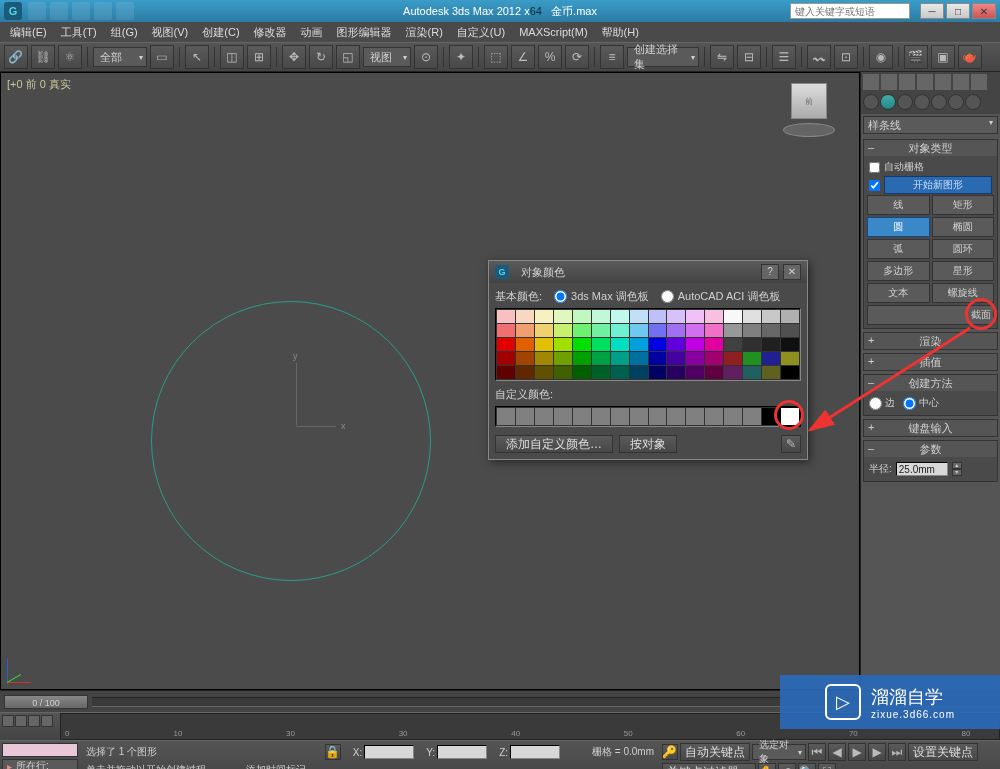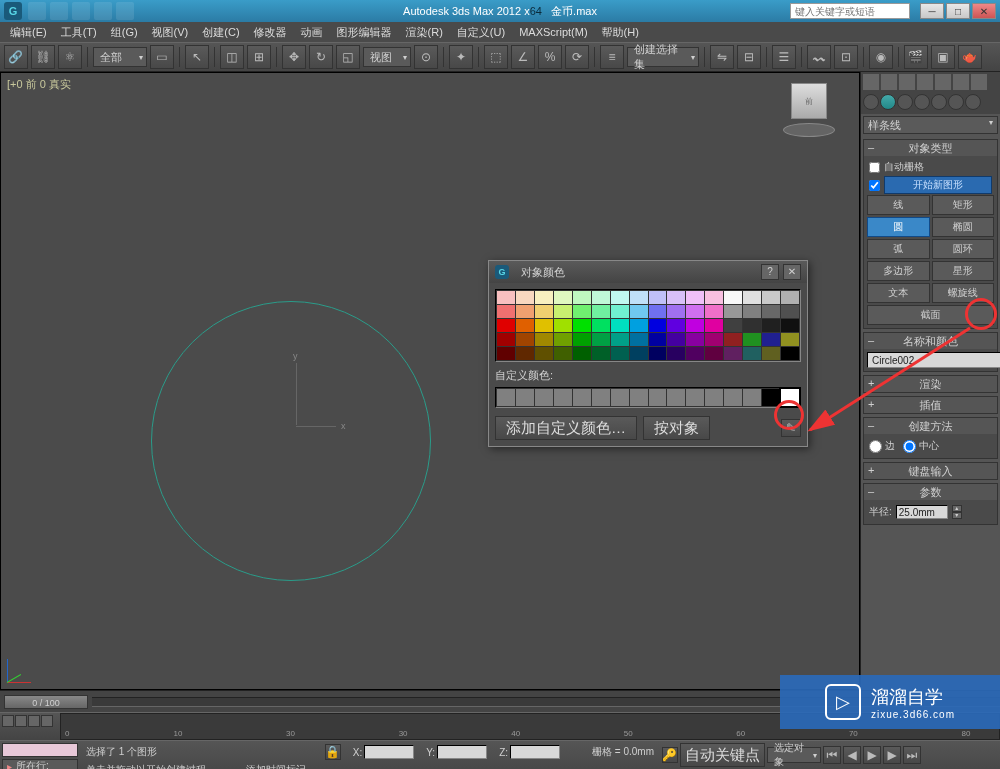--- a/index.html
+++ b/index.html
@@ -60,21 +60,21 @@
 .rollout-header.plus::before { content: "+"; }
 .rollout-body { padding: 3px; }
 
 .chk-row { display: flex; align-items: center; gap: 4px; font-size: 10px; padding: 1px 2px; }
 .chk-row input { width: 11px; height: 11px; }
 .chk-row .btn-inline { flex: 1; background: #2a6ab0; border: 1px solid #113a6a; text-align: center; font-size: 10px; padding: 1px; color: #c8e0ff; }
 
 .obj-grid { display: grid; grid-template-columns: 1fr 1fr; gap: 2px; }
 .obj-btn { background: #5a5a5a; border: 1px solid #333; text-align: center; font-size: 10px; padding: 2px; cursor: pointer; }
 .obj-btn.active { background: #3a88c8; color: #fff; border-color: #114a88; }
-.obj-btn.wide { grid-column: 1 / -1; }
+.obj-btn.wide { grid-column: 1 / -1; text-align: right; }
 
 .name-row { display: flex; gap: 2px; align-items: center; }
 .name-input { flex: 1; height: 16px; background: #d8d8d8; border: 1px inset #333; font-size: 10px; padding: 0 4px; color: #222; }
 
 .radio-row { display: flex; gap: 8px; padding: 2px; font-size: 10px; }
 .radio-row label { display: flex; align-items: center; gap: 3px; }
 
 .spin-row { display: flex; align-items: center; gap: 4px; padding: 2px; font-size: 10px; }
 .spin-input { width: 52px; height: 14px; background: #d8d8d8; border: 1px inset #333; font-size: 10px; padding: 0 2px; color: #222; text-align: left; }
 .spinner { width: 10px; display: flex; flex-direction: column; }
@@ -89,21 +89,21 @@
 .dlg-body { padding: 6px; }
 .dlg-row { display: flex; align-items: center; gap: 12px; font-size: 11px; margin-bottom: 4px; }
 .dlg-row label { display: flex; align-items: center; gap: 4px; }
 
 .swatch-grid { display: grid; grid-template-columns: repeat(16, 1fr); gap: 1px; margin-bottom: 6px; border: 1px inset #333; padding: 1px; background: #333; }
 .swatch-grid div { height: 13px; }
 
 .custom-grid { display: grid; grid-template-columns: repeat(16, 1fr); gap: 1px; margin-bottom: 8px; border: 1px inset #333; padding: 1px; background: #333; }
 .custom-grid div { height: 17px; background: #808080; }
 
-.dlg-btn { height: 24px; padding: 0 10px; background: linear-gradient(#5a5a5a,#484848); border: 1px solid #333; font-size: 15px; color: #ddd; cursor: pointer; }
+.dlg-btn { height: 18px; padding: 0 10px; background: linear-gradient(#5a5a5a,#484848); border: 1px solid #333; font-size: 12px; color: #ddd; cursor: pointer; }
 .dlg-footer { display: flex; align-items: center; gap: 6px; margin-top: 6px; }
 .cur-sw { width: 28px; height: 16px; background: #fff; border: 1px solid #000; }
 
 
 .anno-circle { position: absolute; border: 3px solid #e33; border-radius: 50%; pointer-events: none; }
 .anno-arrow { position: absolute; pointer-events: none; }
 
 
 .timeline { height: 22px; background: #444; border-top: 1px solid #222; position: relative; display: flex; align-items: center; }
 .time-slider { width: 84px; height: 14px; background: linear-gradient(#888,#666); border: 1px solid #333; margin-left: 4px; font-size: 9px; text-align: center; line-height: 14px; }
@@ -273,29 +273,20 @@
             <div class="obj-btn">圆环</div>
             <div class="obj-btn">多边形</div>
             <div class="obj-btn">星形</div>
             <div class="obj-btn">文本</div>
             <div class="obj-btn">螺旋线</div>
             <div class="obj-btn wide">截面</div>
           </div>
       </div>
     </div>
 
-    <div class="rollout">
-      <div class="rollout-header">名称和颜色</div>
-      <div class="rollout-body">
-        <div class="name-row">
-          <input class="name-input" value="Circle002" style="">
-
-        </div>
-      </div>
-    </div>
 
     <div class="rollout">
       <div class="rollout-header plus">渲染</div>
     </div>
     <div class="rollout">
       <div class="rollout-header plus">插值</div>
     </div>
 
     <div class="rollout">
       <div class="rollout-header">创建方法</div>
@@ -338,20 +329,31 @@
     <div class="dlg-title-left">
       <div class="app-icon" style="width:14px;height:14px;font-size:9px">G</div>
       <span>对象颜色</span>
     </div>
     <div class="dlg-title-right">
       <div class="dlg-close">?</div>
       <div class="dlg-close">✕</div>
     </div>
   </div>
   <div class="dlg-body">
+    <div class="dlg-row">
+      <span>基本颜色:</span>
+      <label>
+          <input type="radio" name="pal" checked="" style=""> 
+          <span>3ds Max 调色板</span>
+        </label>
+      <label>
+          <input type="radio" name="pal" style=""> 
+          <span>AutoCAD ACI 调色板</span>
+        </label>
+    </div>
     <div class="swatch-grid" id="swatch-grid">
         <div style="background: rgb(248, 192, 192);"></div>
         <div style="background: rgb(248, 216, 192);"></div>
         <div style="background: rgb(248, 240, 192);"></div>
         <div style="background: rgb(224, 248, 192);"></div>
         <div style="background: rgb(192, 248, 192);"></div>
         <div style="background: rgb(192, 248, 216);"></div>
         <div style="background: rgb(192, 248, 240);"></div>
         <div style="background: rgb(192, 224, 248);"></div>
         <div style="background: rgb(192, 192, 248);"></div>

